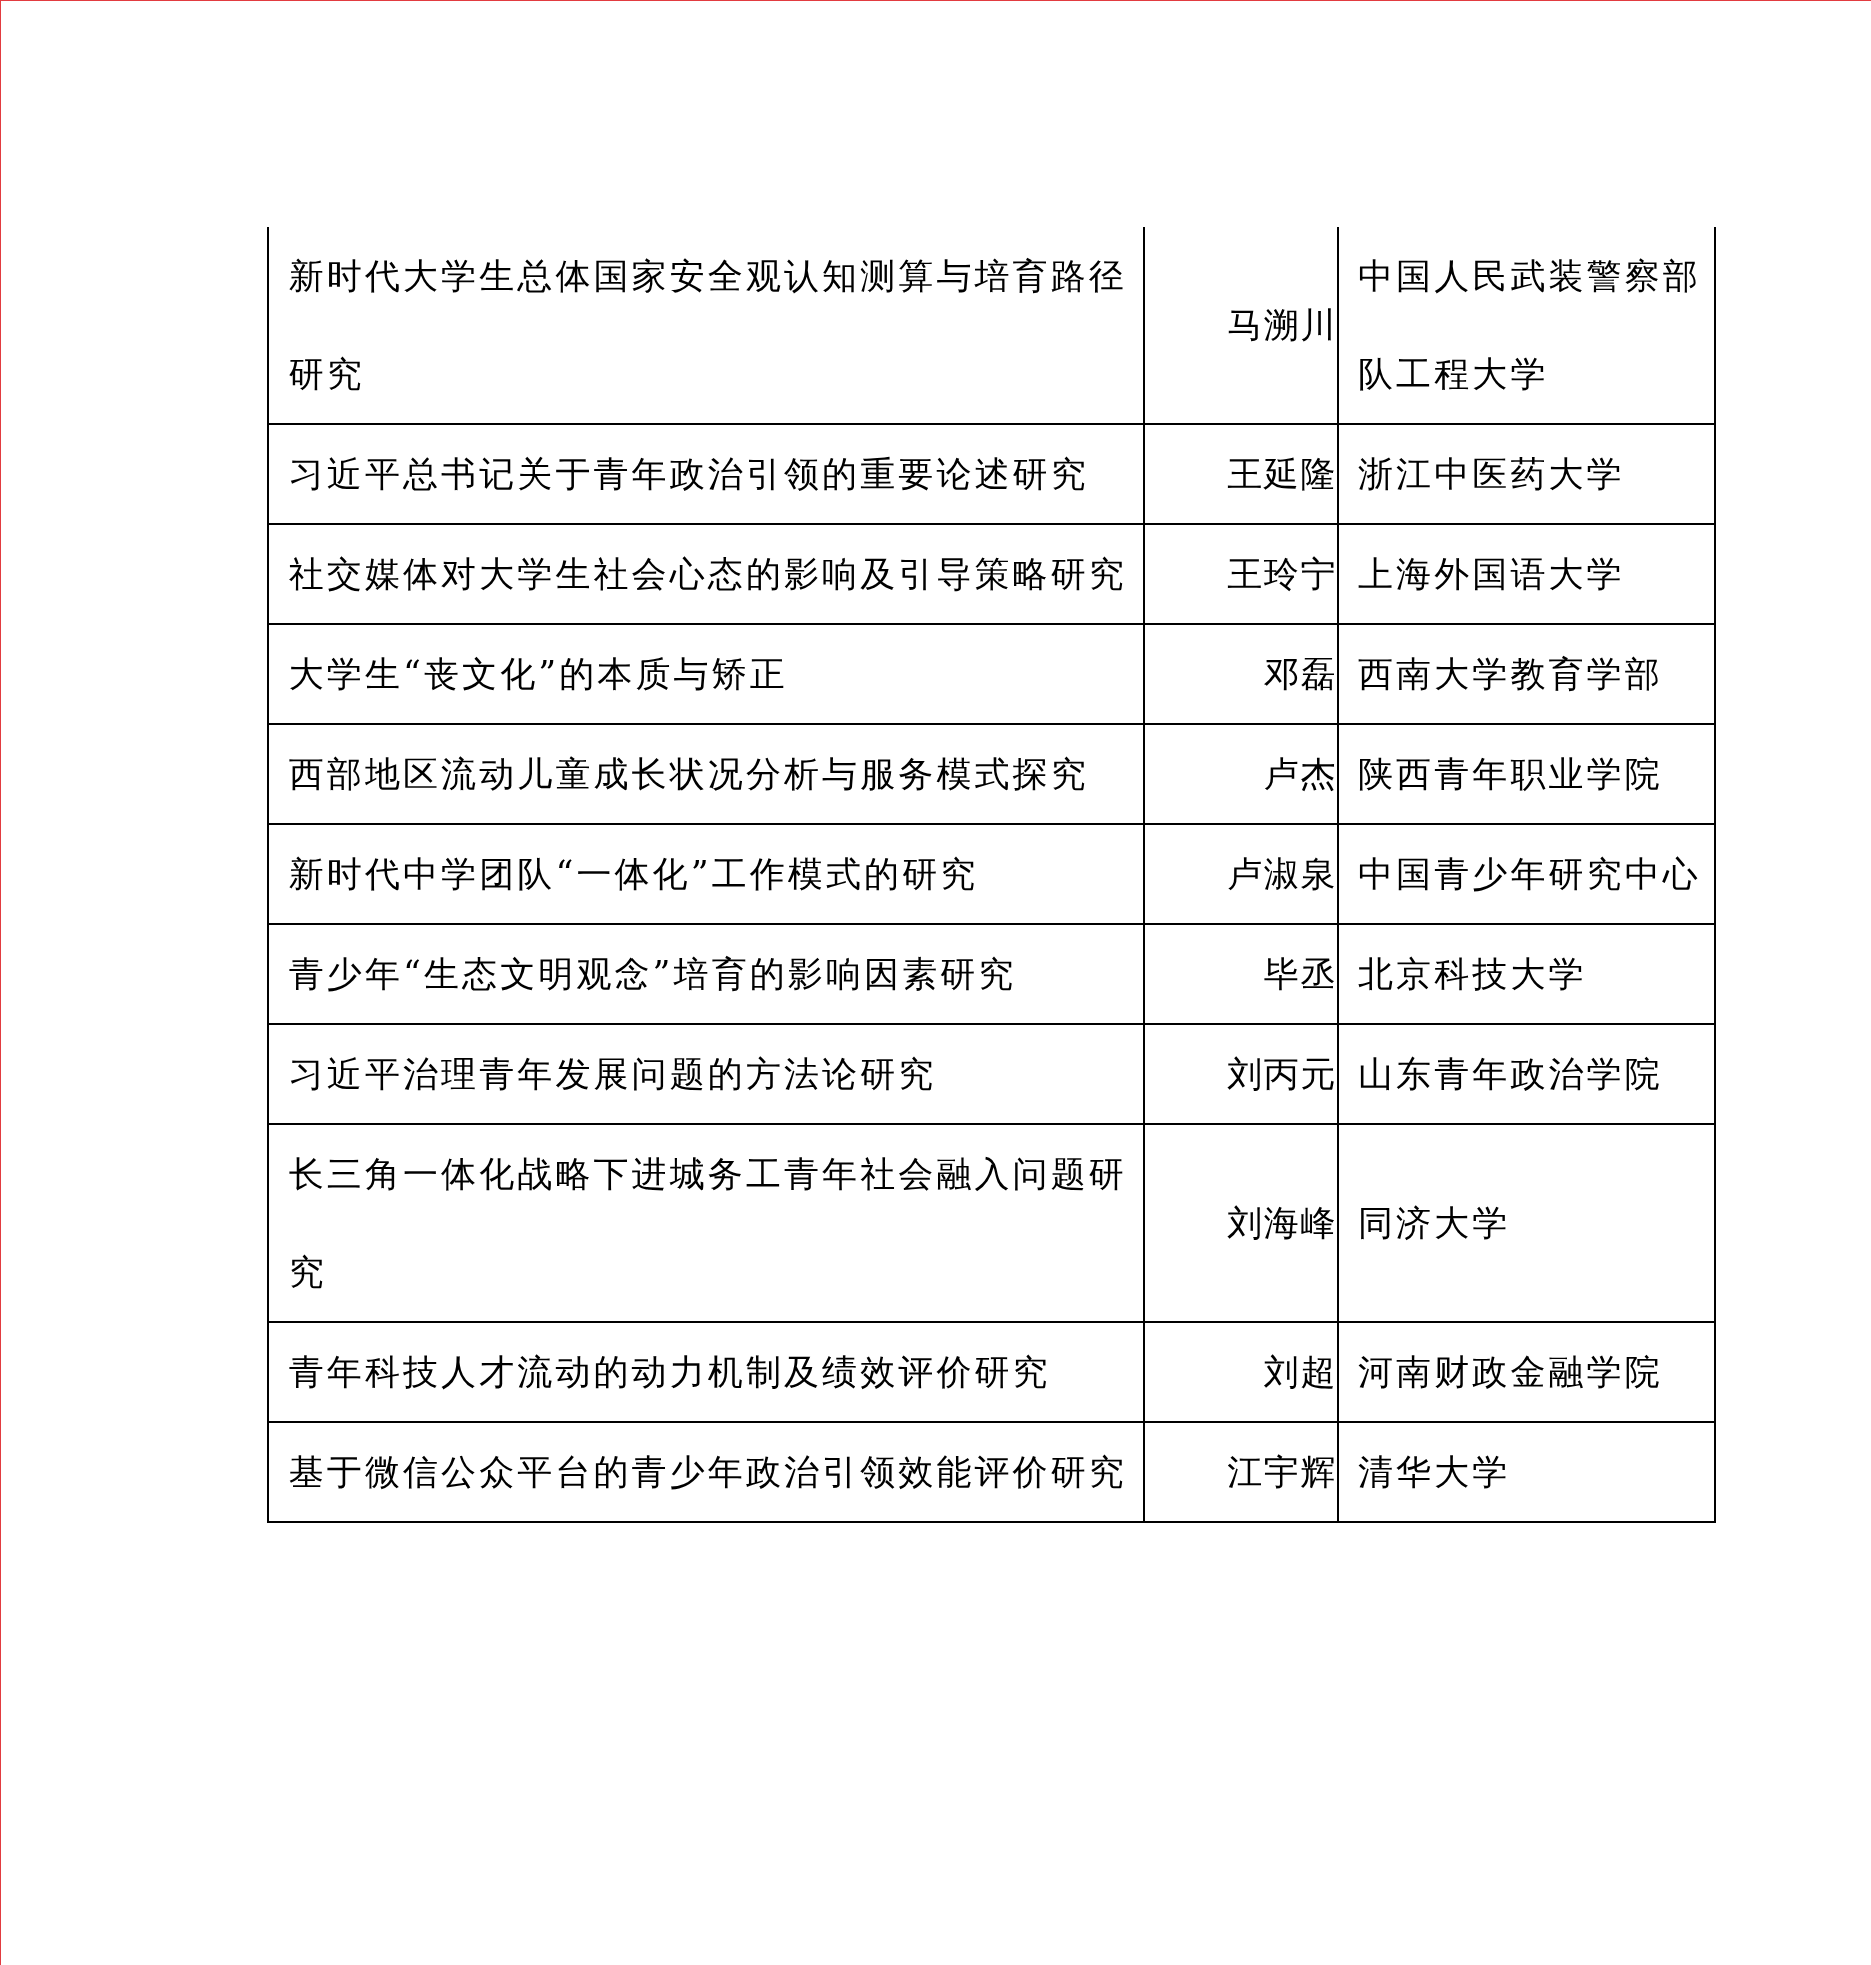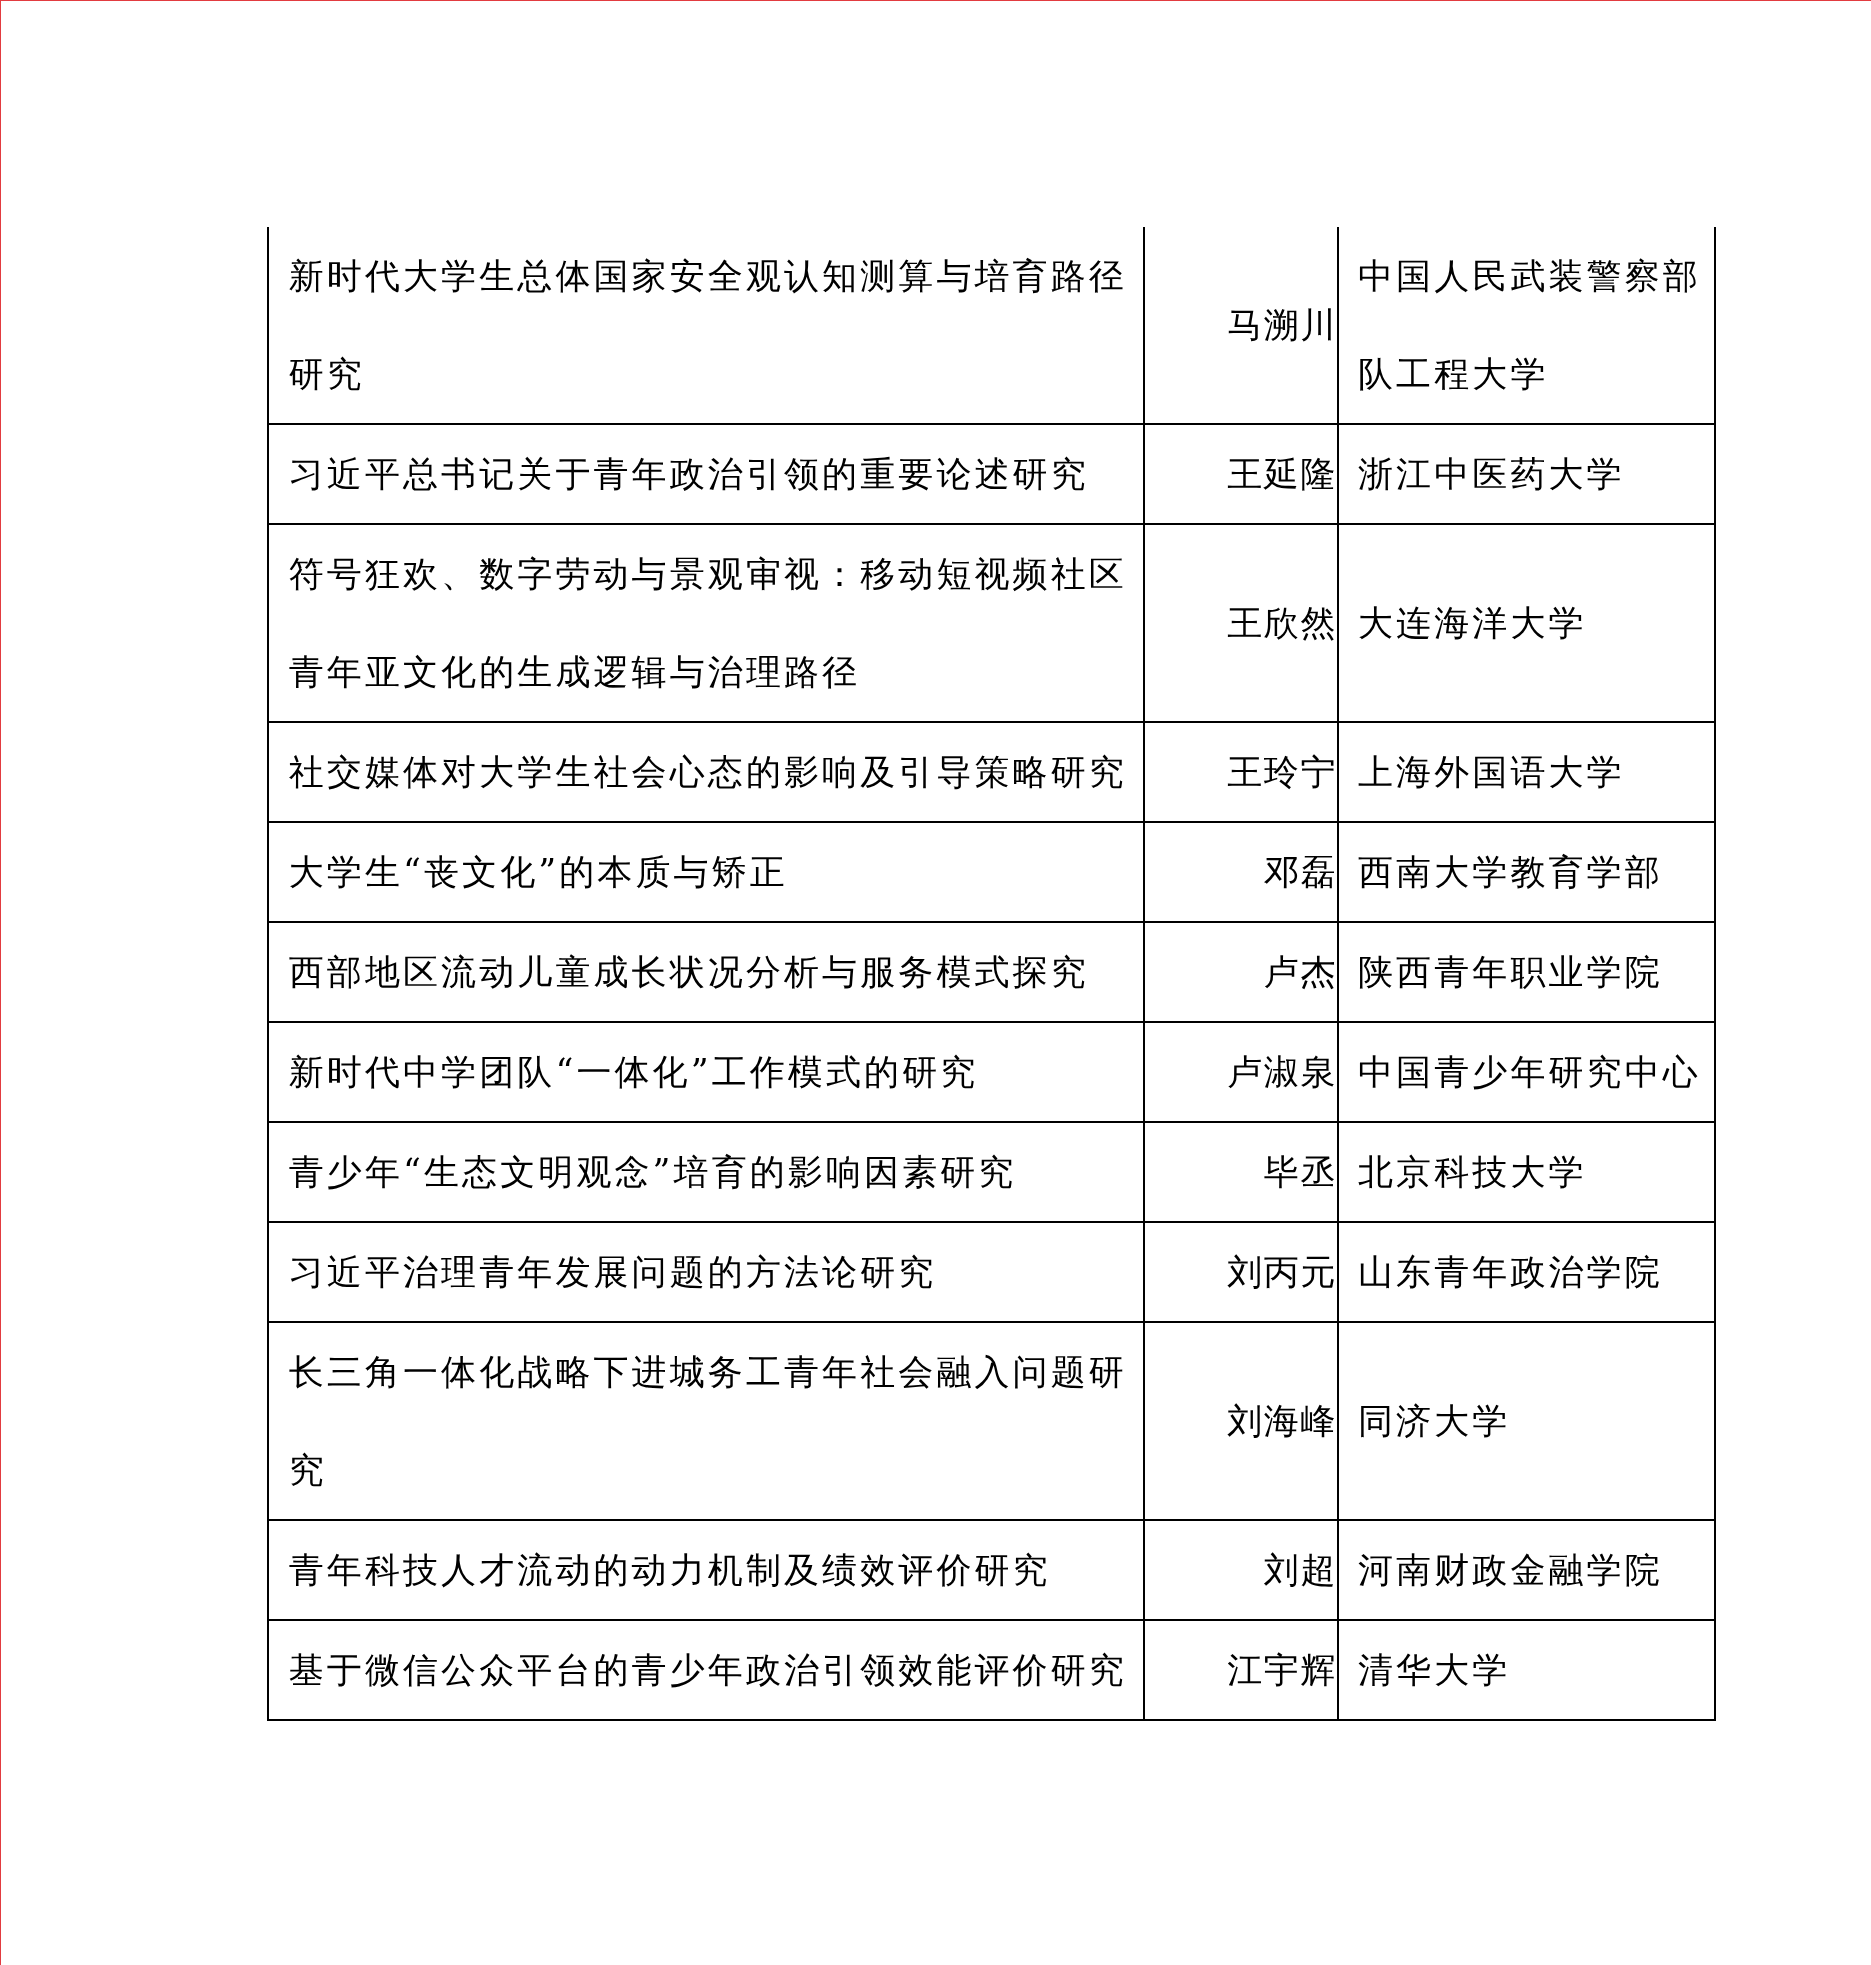--- a/index.html
+++ b/index.html
@@ -42,25 +42,20 @@
       <tbody id="tbody">
         <tr class="first" style="height: 197px;">
           <td>新时代大学生总体国家安全观认知测算与培育路径研究</td>
           <td class="name">马溯川</td>
           <td class="org">中国人民武装警察部队工程大学</td>
         </tr>
         <tr style="height: 100px;">
           <td>习近平总书记关于青年政治引领的重要论述研究</td>
           <td class="name">王延隆</td>
           <td class="org">浙江中医药大学</td>
-        </tr>
-        <tr style="height: 198px;">
-          <td>符号狂欢、数字劳动与景观审视：移动短视频社区青年亚文化的生成逻辑与治理路径</td>
-          <td class="name">王欣然</td>
-          <td class="org">大连海洋大学</td>
         </tr>
         <tr style="height: 99px;">
           <td>社交媒体对大学生社会心态的影响及引导策略研究</td>
           <td class="name">王玲宁</td>
           <td class="org">上海外国语大学</td>
         </tr>
         <tr style="height: 99px;">
           <td>大学生“丧文化”的本质与矫正</td>
           <td class="name">邓磊</td>
           <td class="org">西南大学教育学部</td>

